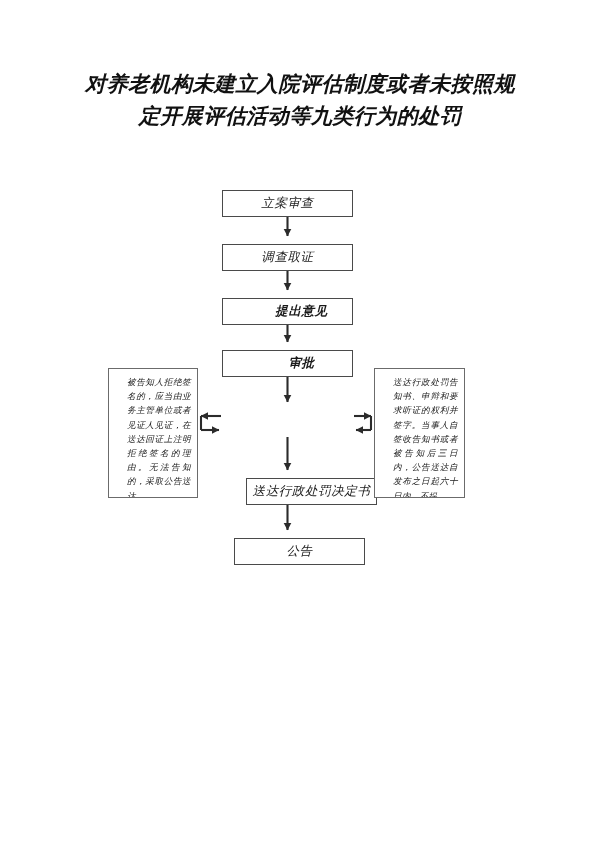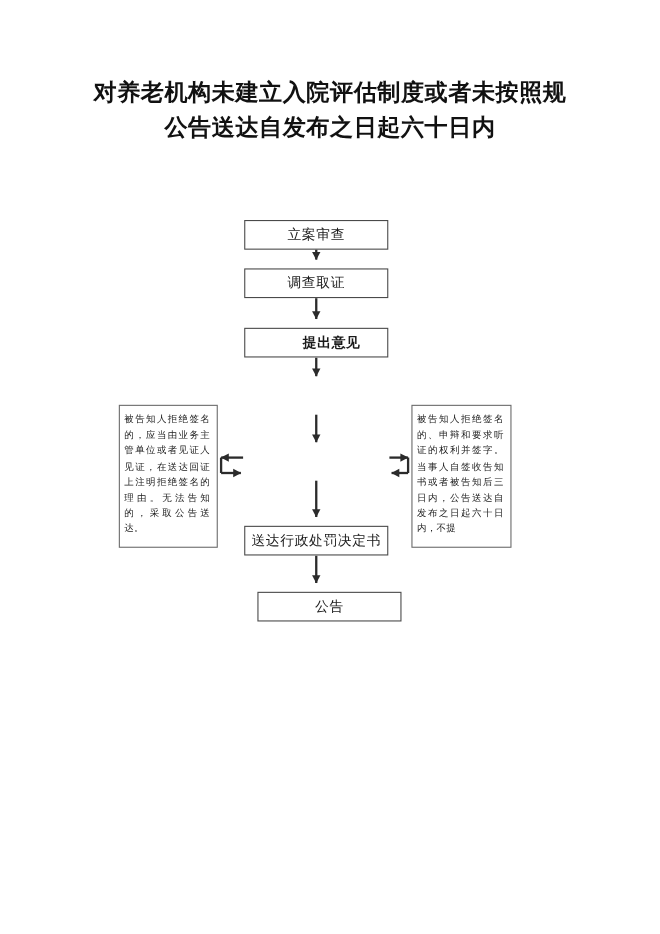--- a/index.html
+++ b/index.html
@@ -15,20 +15,21 @@
     color: #1a1a1a;
     overflow: hidden;
   }
 
   #page {
     position: absolute;
     left: 0; top: 0;
     width: 600px;
     height: 849px;
     background: #fff;
+    font-style: italic;
   }
 
   
   .doc-title {
     position: absolute;
     left: 70px;
     top: 68px;
     width: 460px;
     text-align: center;
     font-family: "DejaVu Serif", "Liberation Serif", serif;
@@ -63,39 +64,39 @@
     white-space: nowrap;
   }
   .node.bold {
     font-weight: bold;
     padding-left: 28px;
   }
 
   
   .n-main { left: 222px; width: 131px; height: 27px; }
 
-  .n-liandshencha { top: 200px; }
+  .n-liandshencha { top: 190px; }
   .n-diaocha      { top: 244px; }
   .n-tichu        { top: 298px; }
   .n-shenpi       { top: 350px; }
   .n-gaozhishu    { top: 410px; }
-  .n-jueding      { top: 478px; }
+  .n-jueding      { top: 478px; margin-left: 24px; }
   .n-gonggao      { top: 538px; margin-left: 12px; }
 
   
   .note {
     position: absolute;
     box-sizing: border-box;
     background: #ffffff;
     border: 1.4px solid #6b6b6b;
     font-family: "DejaVu Serif", "Liberation Serif", serif;
     font-size: 8.6px;
     line-height: 14.2px;
     color: #1a1a1a;
-    padding: 6px 6px 4px 4px;
+    padding: 6px 6px 4px 18px;
     text-align: justify;
     text-align-last: left;
     letter-spacing: 0.3px;
     overflow: hidden;
   }
   .note-left  { left: 108px; top: 368px; width: 90px; height: 130px; }
   .note-right { left: 374px; top: 368px; width: 91px; height: 130px; }
 
   
   #wires {
@@ -106,21 +107,21 @@
     pointer-events: none;
   }
 </style>
 </head>
 <body>
 
 <div id="page">
 
   <div class="doc-title">
     <div>对养老机构未建立入院评估制度或者未按照规</div>
-    <div>公告送达自发布之日起六十日内</div>
+    <div>定开展评估活动等九类行为的处罚</div>
   </div>
 
   <div id="flow">
 
     <svg id="wires" viewBox="0 0 600 849">
       <defs>
         <marker id="arrDown" markerWidth="9" markerHeight="9" refX="4.5" refY="7.6" orient="0" markerUnits="userSpaceOnUse">
           <path d="M0.7,0.6 L4.5,7.9 L8.3,0.6 Z" fill="#2b2b2b"></path>
         </marker>
         <marker id="arrRight" markerWidth="9" markerHeight="9" refX="7.6" refY="4.5" orient="0" markerUnits="userSpaceOnUse">
@@ -163,32 +164,35 @@
     </div>
 
     <div class="node n-main n-diaocha">
       <span>调查取证</span>
     </div>
 
     <div class="node n-main n-tichu bold">
       <span>提出意见</span>
     </div>
 
+    <div class="node n-main n-shenpi bold">
+      <span>审批</span>
+    </div>
 
 
     <div class="node n-main n-jueding">
       <span>送达行政处罚决定书</span>
     </div>
 
     <div class="node n-main n-gonggao">
       <span>公告</span>
     </div>
 
     <div class="note note-left">
       <span>被告知人拒绝签名的，应当由业务主管单位或者见证人见证，在送达回证上注明拒绝签名的理由。无法告知的，采取公告送达。</span>
     </div>
 
     <div class="note note-right">
-      <span>被告知人拒绝签名的、申辩和要求听证的权利并签字。当事人自签收告知书或者被告知后三日内，公告送达自发布之日起六十日内，不提</span>
+      <span>送达行政处罚告知书、申辩和要求听证的权利并签字。当事人自签收告知书或者被告知后三日内，公告送达自发布之日起六十日内，不提</span>
     </div>
 
   </div>
 </div>
 
 </body></html>

